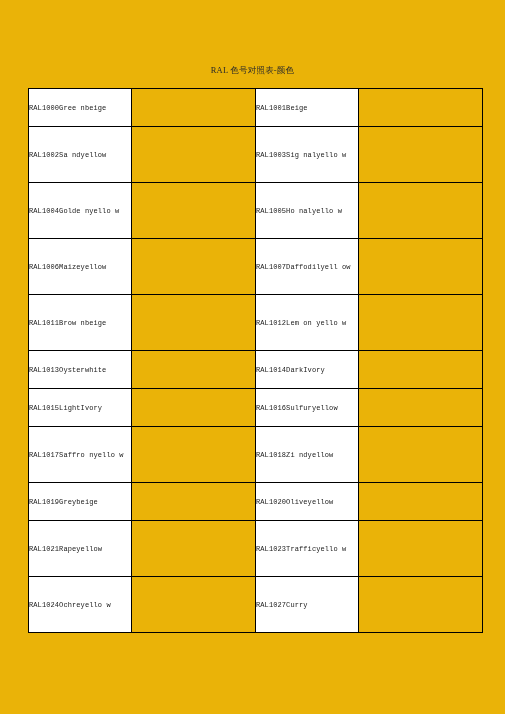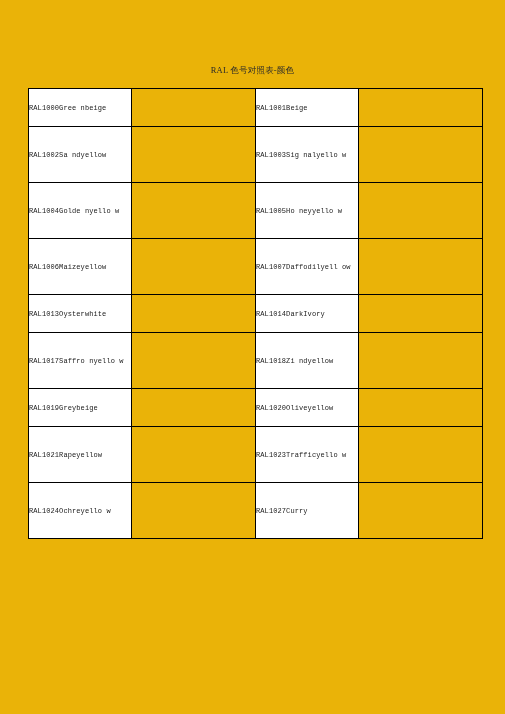--- a/index.html
+++ b/index.html
@@ -107,43 +107,63 @@
           <td class="cell-label">RAL1003Sig nalyello w</td>
           <td class="cell-swatch">
             <span class="swatch-fill" style="background: rgb(252, 200, 0);"></span>
           </td>
         </tr>
         <tr class="ral-row r-2">
           <td class="cell-label">RAL1004Golde nyello w</td>
           <td class="cell-swatch">
             <span class="swatch-fill" style="background: rgb(229, 177, 1);"></span>
           </td>
-          <td class="cell-label">RAL1005Ho neyyello w</td>
+          <td class="cell-label">RAL1005Ho nalyello w</td>
           <td class="cell-swatch">
             <span class="swatch-fill" style="background: rgb(204, 161, 13);"></span>
           </td>
         </tr>
         <tr class="ral-row r-2">
           <td class="cell-label">RAL1006Maizeyellow</td>
           <td class="cell-swatch">
             <span class="swatch-fill" style="background: rgb(233, 131, 0);"></span>
           </td>
           <td class="cell-label">RAL1007Daffodilyell ow</td>
           <td class="cell-swatch">
             <span class="swatch-fill" style="background: rgb(226, 122, 0);"></span>
           </td>
         </tr>
+        <tr class="ral-row r-2">
+          <td class="cell-label">RAL1011Brow nbeige</td>
+          <td class="cell-swatch">
+            <span class="swatch-fill" style="background: rgb(163, 128, 31);"></span>
+          </td>
+          <td class="cell-label">RAL1012Lem on yello w</td>
+          <td class="cell-swatch">
+            <span class="swatch-fill" style="background: rgb(223, 176, 54);"></span>
+          </td>
+        </tr>
         <tr class="ral-row r-1">
           <td class="cell-label">RAL1013Oysterwhite</td>
           <td class="cell-swatch">
             <span class="swatch-fill" style="background: rgb(234, 230, 202);"></span>
           </td>
           <td class="cell-label">RAL1014DarkIvory</td>
           <td class="cell-swatch">
             <span class="swatch-fill" style="background: rgb(205, 189, 138);"></span>
+          </td>
+        </tr>
+        <tr class="ral-row r-1">
+          <td class="cell-label">RAL1015LightIvory</td>
+          <td class="cell-swatch">
+            <span class="swatch-fill" style="background: rgb(245, 222, 176);"></span>
+          </td>
+          <td class="cell-label">RAL1016Sulfuryellow</td>
+          <td class="cell-swatch">
+            <span class="swatch-fill" style="background: rgb(245, 241, 60);"></span>
           </td>
         </tr>
         <tr class="ral-row r-2">
           <td class="cell-label">RAL1017Saffro nyello w</td>
           <td class="cell-swatch">
             <span class="swatch-fill" style="background: rgb(242, 187, 34);"></span>
           </td>
           <td class="cell-label">RAL1018Zi ndyellow</td>
           <td class="cell-swatch">
             <span class="swatch-fill"></span>

